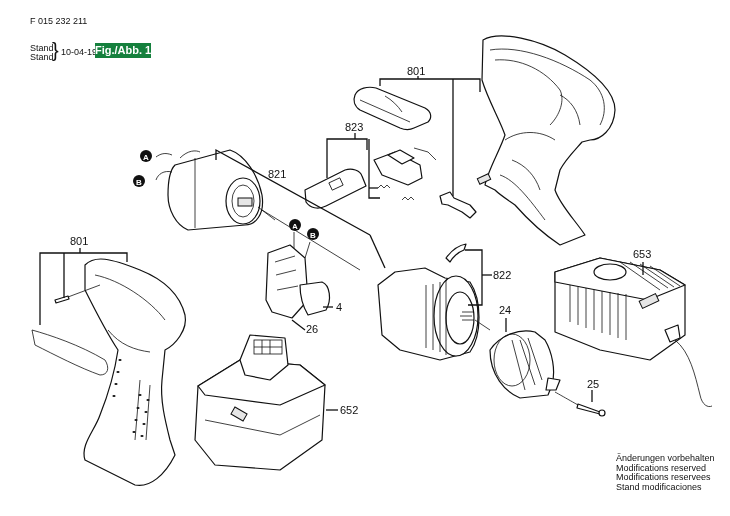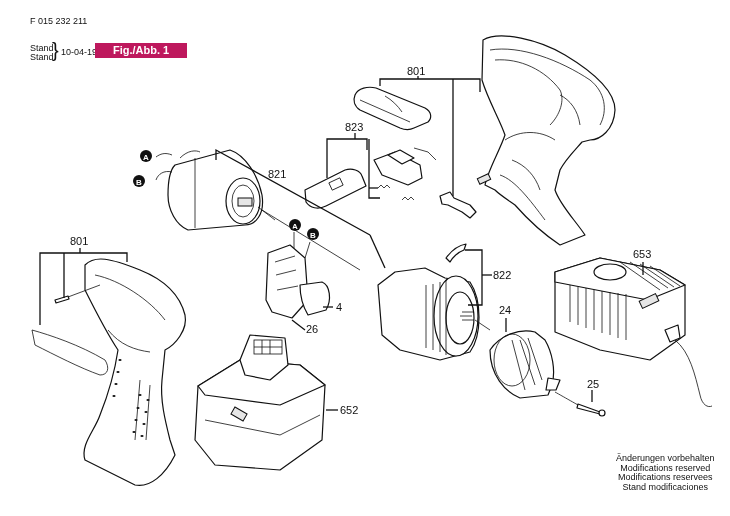--- a/index.html
+++ b/index.html
@@ -4,23 +4,23 @@
 <style>
   html, body { margin: 0; padding: 0; background: #ffffff; }
   body { width: 730px; height: 516px; position: relative; overflow: hidden;
          font-family: "Liberation Sans", sans-serif; color: #111; }
   .hdr { position: absolute; font-size: 9px; line-height: 10px; }
   #part-no { left: 30px; top: 16px; }
   #stand { left: 30px; top: 43px; }
   #issue { left: 30px; top: 52px; }
   #brace { left: 52px; top: 40px; font-size: 20px; line-height: 20px; font-weight: normal; }
   #date { left: 61px; top: 47px; }
-  #fig { left: 95px; top: 43px; background: #be185d; color: #fff; font-weight: bold;
-         font-size: 11px; line-height: 13px; padding: 1px 18px; }
-  #footer { position: absolute; left: 616px; top: 454px; font-size: 9px; line-height: 9.5px; text-align: center; }
+  #fig { left: 95px; top: 43px; background: #15803d; color: #fff; font-weight: bold;
+         font-size: 11px; line-height: 13px; padding: 1px 0; }
+  #footer { position: absolute; left: 616px; top: 454px; font-size: 9px; line-height: 9.5px; }
   svg#diagram { position: absolute; left: 0; top: 0; }
   .lbl { font-family: "Liberation Sans", sans-serif; font-size: 11px; fill: #111; }
   .part { fill: #fff; stroke: #111; stroke-width: 1.2; stroke-linejoin: round; }
   .thin { fill: none; stroke: #111; stroke-width: 0.8; }
   .lead { fill: none; stroke: #111; stroke-width: 1.3; }
   .grey { fill: #e6e6e6; stroke: #111; stroke-width: 1; }
 </style>
 </head>
 <body>
 

